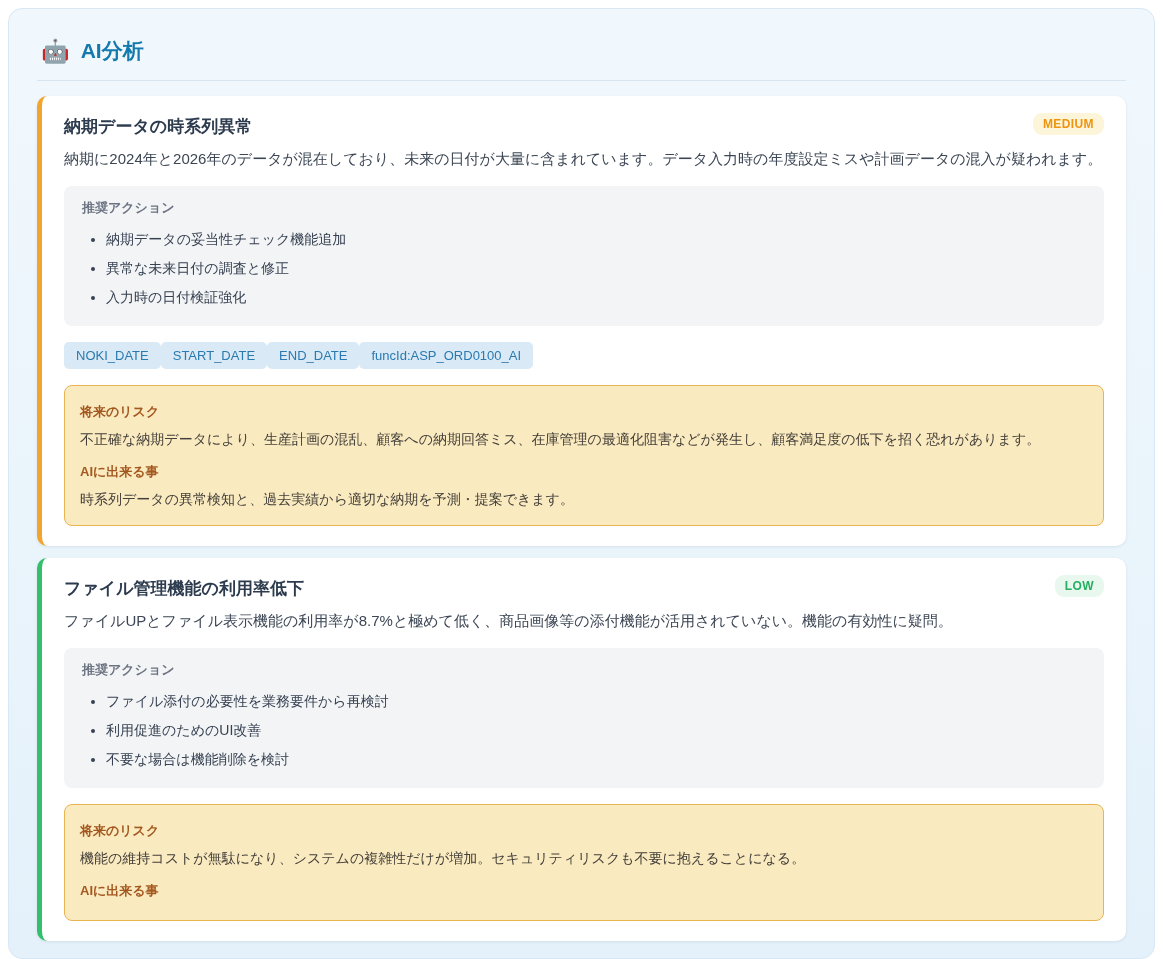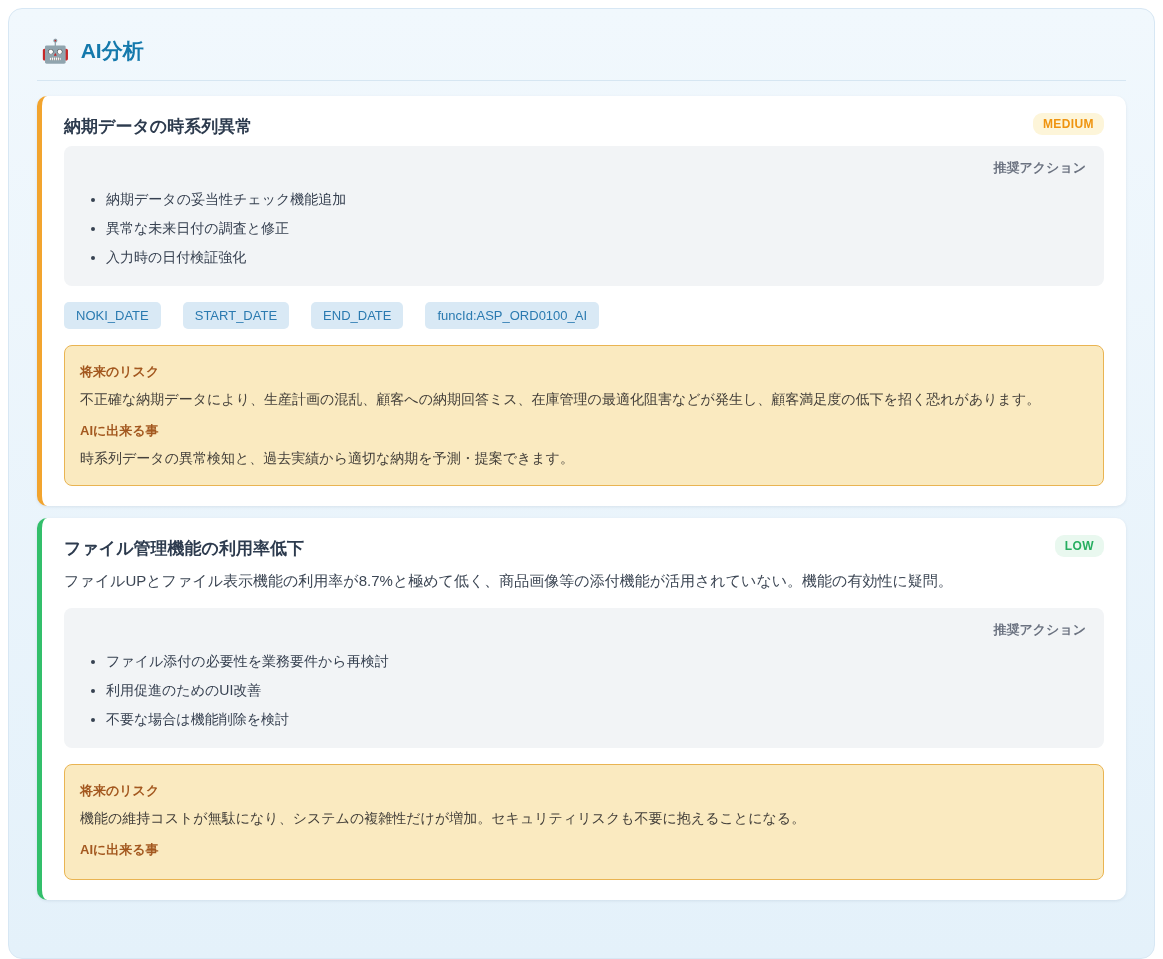--- a/index.html
+++ b/index.html
@@ -41,25 +41,25 @@
   }
   .badge.sev-medium { color: #ef9410; background: #fdf5d9; }
   .badge.sev-low    { color: #27ae60; background: #e9f8ef; }
 
   .card-desc { font-size: 15px; color: #3c4654; line-height: 1.75; margin: 0 0 14px 0; }
 
   .actions {
     background: #f2f4f6; border-radius: 8px;
     padding: 13px 18px 14px 18px; margin-bottom: 16px;
   }
-  .actions-label { font-size: 13px; font-weight: bold; color: #6b7280; margin-bottom: 8px; text-align: right; }
+  .actions-label { font-size: 13px; font-weight: bold; color: #6b7280; margin-bottom: 8px; }
   .actions ul { margin: 0; padding-left: 24px; }
   .actions li { font-size: 14px; color: #374151; padding: 5.5px 0; }
 
-  .tags { display: flex; flex-wrap: wrap; gap: 22px; margin-bottom: 16px; }
+  .tags { display: flex; flex-wrap: wrap; gap: 0; margin-bottom: 16px; }
   .tag {
     background: #d9e9f5; color: #2a7ab0;
     font-size: 13px; padding: 6px 12px; border-radius: 5px; white-space: nowrap;
   }
 
   .risk-box {
     background: #faeac0; border: 1px solid #e9b452;
     border-radius: 8px; padding: 11px 18px 13px 15px;
   }
   .risk-heading { font-size: 13px; font-weight: bold; color: #a3581f; margin: 6px 0 7px 0; }
@@ -74,20 +74,21 @@
   <div class="panel-header">
     <span class="robot">🤖</span>
     <h1 class="panel-title">AI分析</h1>
   </div>
 
   <div class="card sev-medium">
     <div class="card-head">
       <div class="card-title">納期データの時系列異常</div>
       <div class="badge sev-medium">MEDIUM</div>
     </div>
+    <p class="card-desc">納期に2024年と2026年のデータが混在しており、未来の日付が大量に含まれています。データ入力時の年度設定ミスや計画データの混入が疑われます。</p>
 
     <div class="actions">
       <div class="actions-label">推奨アクション</div>
       <ul>
         <li>納期データの妥当性チェック機能追加</li>
         <li>異常な未来日付の調査と修正</li>
         <li>入力時の日付検証強化</li>
       </ul>
     </div>
 

